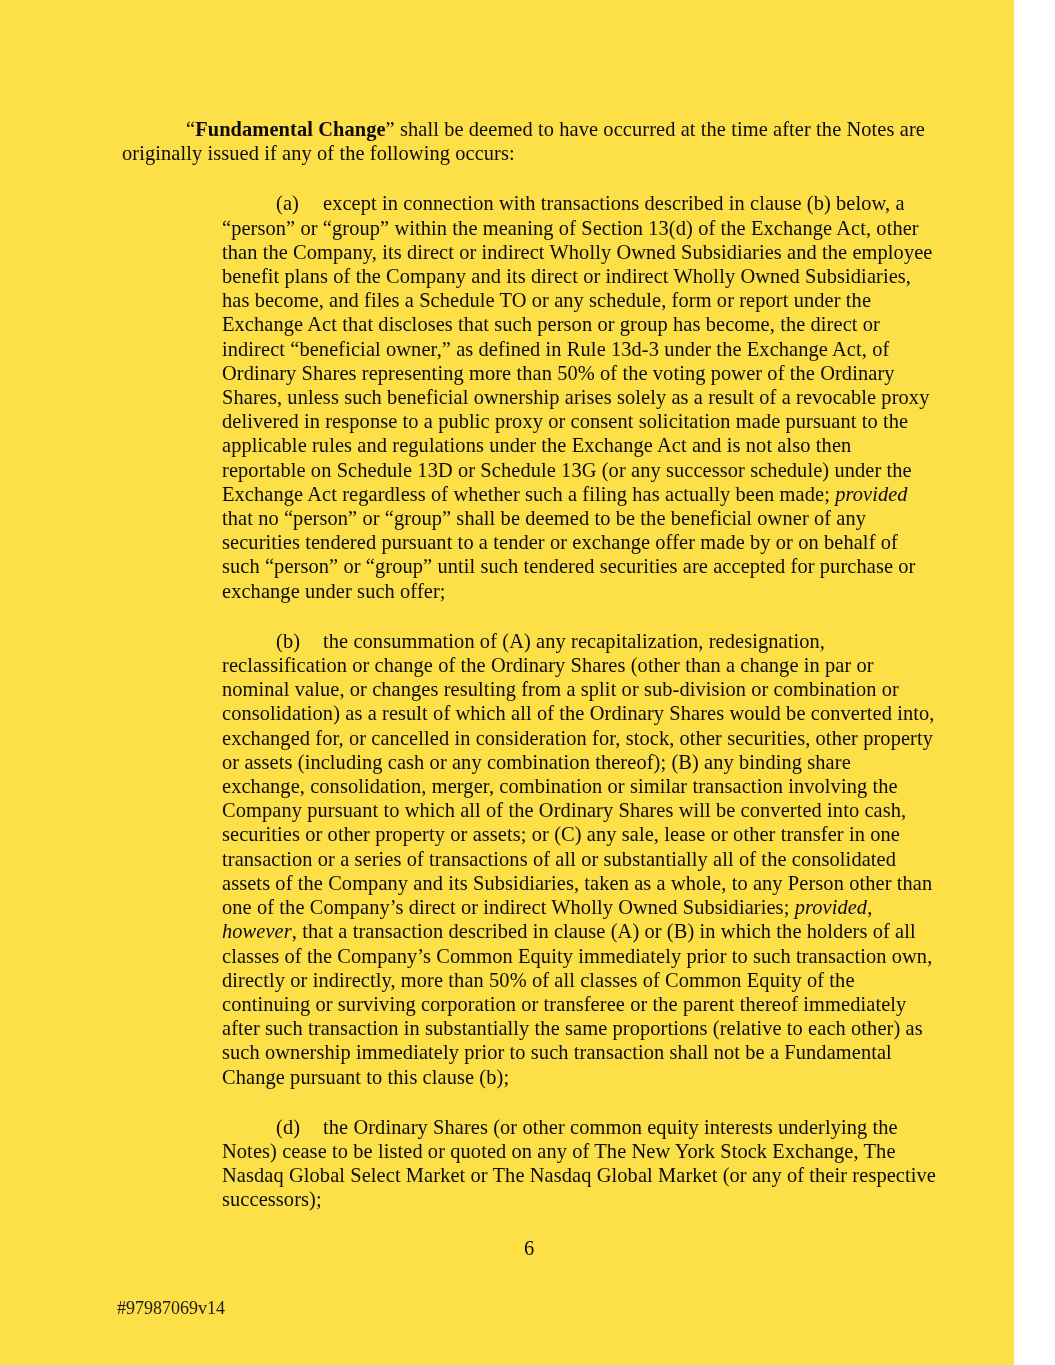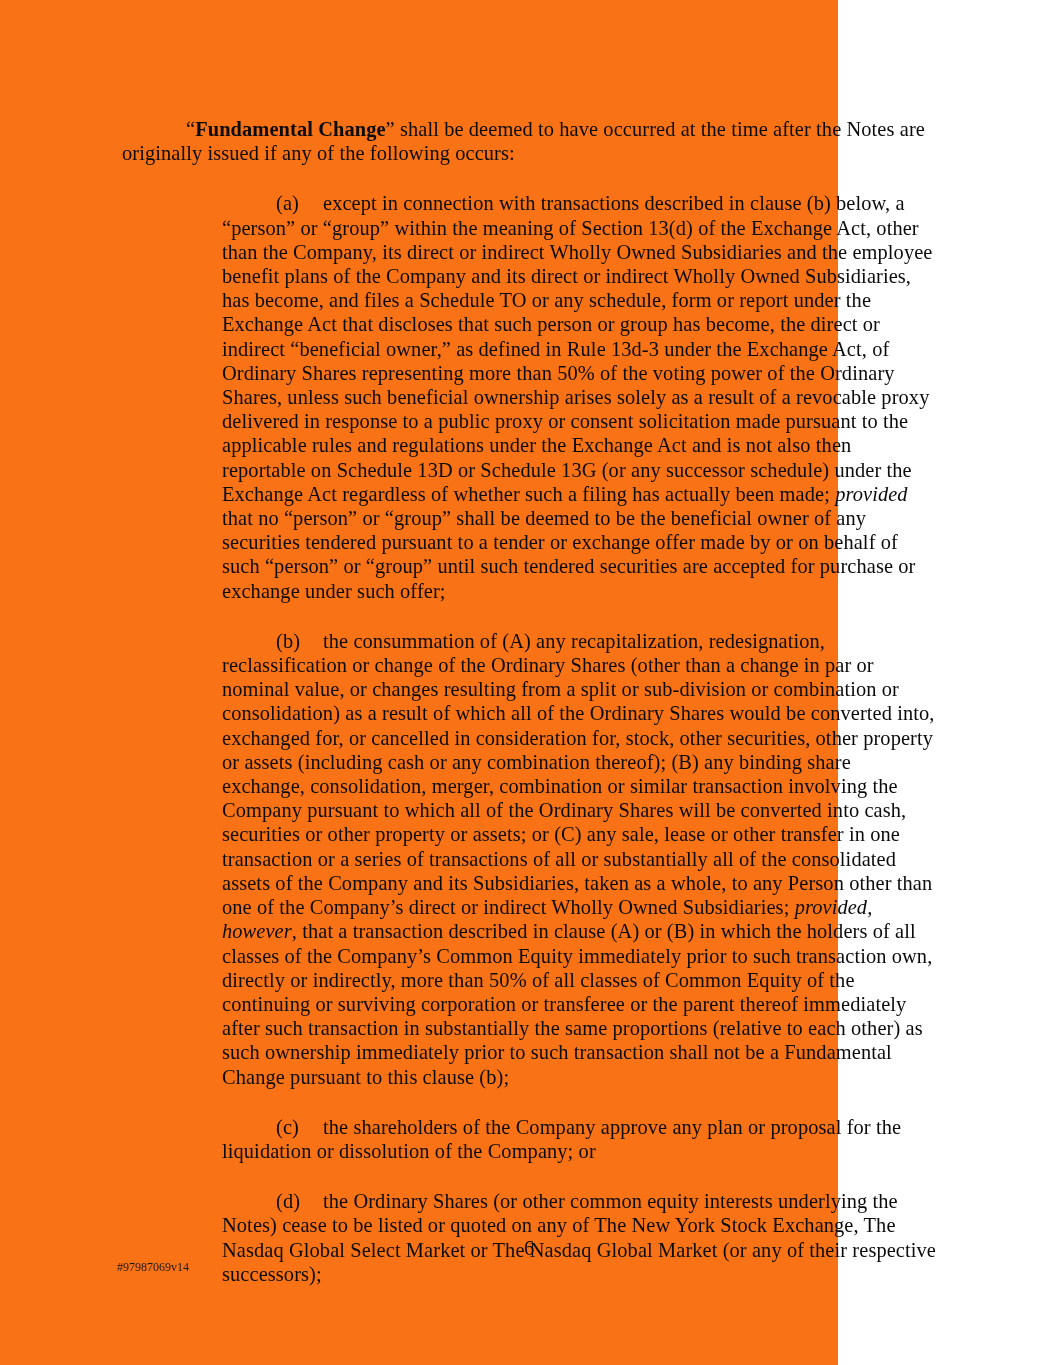--- a/index.html
+++ b/index.html
@@ -11,23 +11,23 @@
     width: 1055px;
     height: 1365px;
     position: relative;
     overflow: hidden;
     font-family: "Liberation Serif", "DejaVu Serif", serif;
     color: #0b0b0b;
   }
   .doc-page {
     position: absolute;
     left: 0; top: 0;
-    width: 838px;
+    width: 1014px;
     height: 1365px;
-    background: #f97316;
+    background: #fde047;
   }
   .doc-body {
     position: absolute;
     left: 122px;
     top: 117px;
     width: 814px;
   }
   .para {
     font-size: 20.4px;
     line-height: 24.2px;
@@ -54,34 +54,33 @@
     left: 122px;
     top: 1236px;
     width: 814px;
     text-align: center;
     font-size: 20.4px;
     line-height: 24px;
   }
   .footer-id {
     position: absolute;
     left: 117px;
-    top: 1260px;
-    font-size: 12px;
+    top: 1301px;
+    font-size: 18px;
     line-height: 15px;
     color: #1a1a1a;
   }
 </style>
 </head>
 <body>
 
 <div class="doc-page">
   <div class="doc-body">
       <p class="para intro"><span>“</span><span class="bold">Fundamental Change</span><span>” shall be deemed to have occurred at the time after the Notes are originally issued if any of the following occurs:</span></p>
       <p class="para clause"><span class="clause-label">(a)</span><span>except in connection with transactions described in clause (b) below, a “person” or “group” within the meaning of Section 13(d) of the Exchange Act, other than the Company, its direct or indirect Wholly Owned Subsidiaries and the employee benefit plans of the Company and its direct or indirect Wholly Owned Subsidiaries, has become, and files a Schedule TO or any schedule, form or report under the Exchange Act that discloses that such person or group has become, the direct or indirect “beneficial owner,” as defined in Rule 13d-3 under the Exchange Act, of Ordinary Shares representing more than 50% of the voting power of the Ordinary Shares, unless such beneficial ownership arises solely as a result of a revocable proxy delivered in response to a public proxy or consent solicitation made pursuant to the applicable rules and regulations under the Exchange Act and is not also then reportable on Schedule 13D or Schedule 13G (or any successor schedule) under the Exchange Act regardless of whether such a filing has actually been made; </span><span class="italic">provided</span><span> that no “person” or “group” shall be deemed to be the beneficial owner of any securities tendered pursuant to a tender or exchange offer made by or on behalf of such “person” or “group” until such tendered securities are accepted for purchase or exchange under such offer;</span></p>
       <p class="para clause"><span class="clause-label">(b)</span><span>the consummation of (A) any recapitalization, redesignation, reclassification or change of the Ordinary Shares (other than a change in par or nominal value, or changes resulting from a split or sub-division or combination or consolidation) as a result of which all of the Ordinary Shares would be converted into, exchanged for, or cancelled in consideration for, stock, other securities, other property or assets (including cash or any combination thereof); (B) any binding share exchange, consolidation, merger, combination or similar transaction involving the Company pursuant to which all of the Ordinary Shares will be converted into cash, securities or other property or assets; or (C) any sale, lease or other transfer in one transaction or a series of transactions of all or substantially all of the consolidated assets of the Company and its Subsidiaries, taken as a whole, to any Person other than one of the Company’s direct or indirect Wholly Owned Subsidiaries; </span><span class="italic">provided, however</span><span>, that a transaction described in clause (A) or (B) in which the holders of all classes of the Company’s Common Equity immediately prior to such transaction own, directly or indirectly, more than 50% of all classes of Common Equity of the continuing or surviving corporation or transferee or the parent thereof immediately after such transaction in substantially the same proportions (relative to each other) as such ownership immediately prior to such transaction shall not be a Fundamental Change pursuant to this clause (b);</span></p>
-      <p class="para clause"><span class="clause-label">(c)</span><span>the shareholders of the Company approve any plan or proposal for the liquidation or dissolution of the Company; or</span></p>
       <p class="para clause"><span class="clause-label">(d)</span><span>the Ordinary Shares (or other common equity interests underlying the Notes) cease to be listed or quoted on any of The New York Stock Exchange, The Nasdaq Global Select Market or The Nasdaq Global Market (or any of their respective successors);</span></p>
     </div>
 
   <div class="page-number">6</div>
 
   <div class="footer-id">#97987069v14</div>
 </div>
 
 </body></html>

